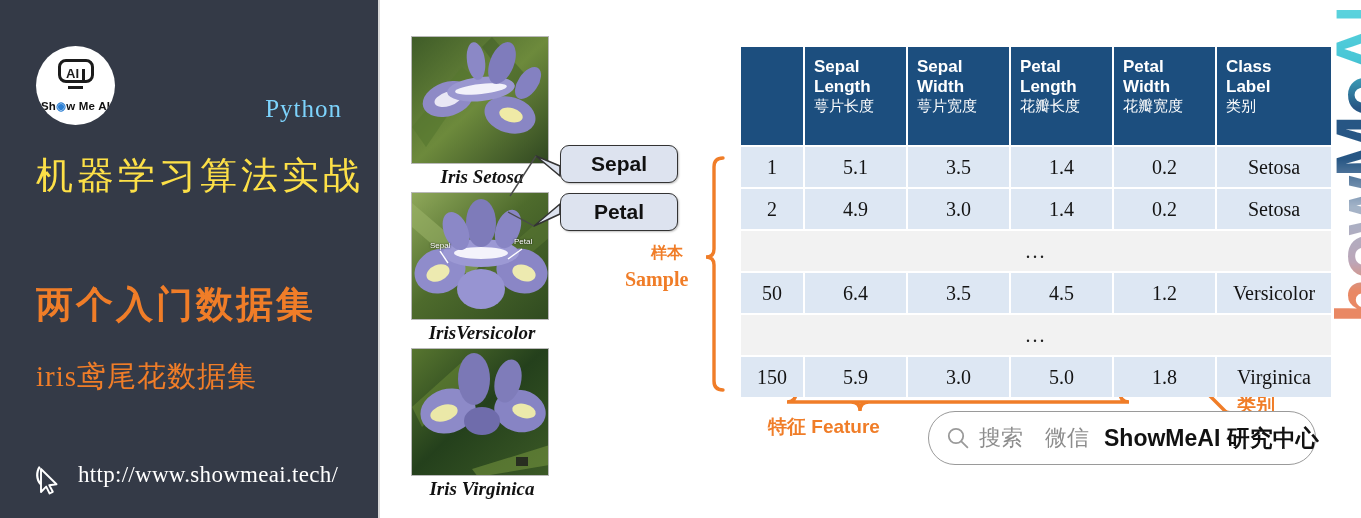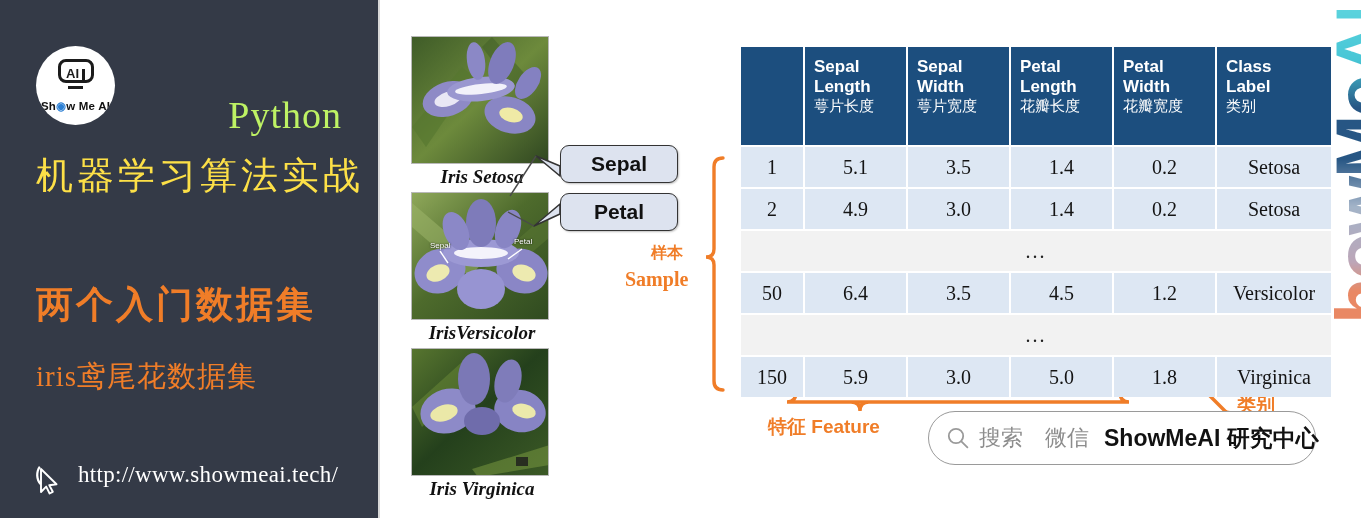--- a/index.html
+++ b/index.html
@@ -62,22 +62,22 @@
     margin-top: 10px;
     white-space: nowrap;
     font-family: "Liberation Sans", sans-serif;
   }
   .logo-text .o-dot { color: #2b7fd4; }
 
   .sb-python {
     position: absolute;
     right: 36px; top: 96px;
     font-family: "Liberation Serif", serif;
-    font-size: 38px;
-    color: #bef264;
+    font-size: 25px;
+    color: #7dd3fc;
     letter-spacing: 1px;
     line-height: 1;
   }
   .sb-subtitle {
     position: absolute;
     left: 36px; top: 156px;
     font-family: "Liberation Sans", sans-serif;
     font-size: 37px;
     font-weight: 400;
     color: #fde047;

